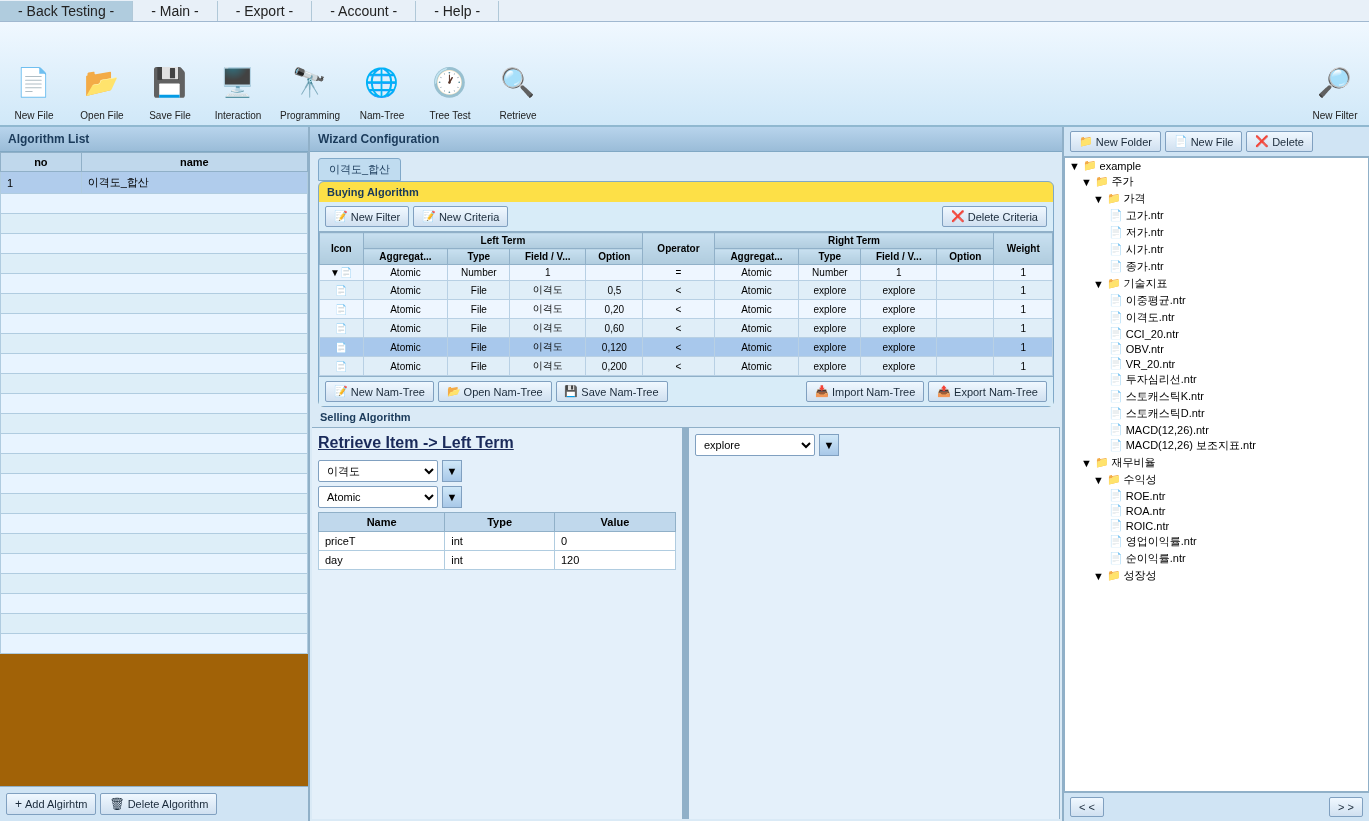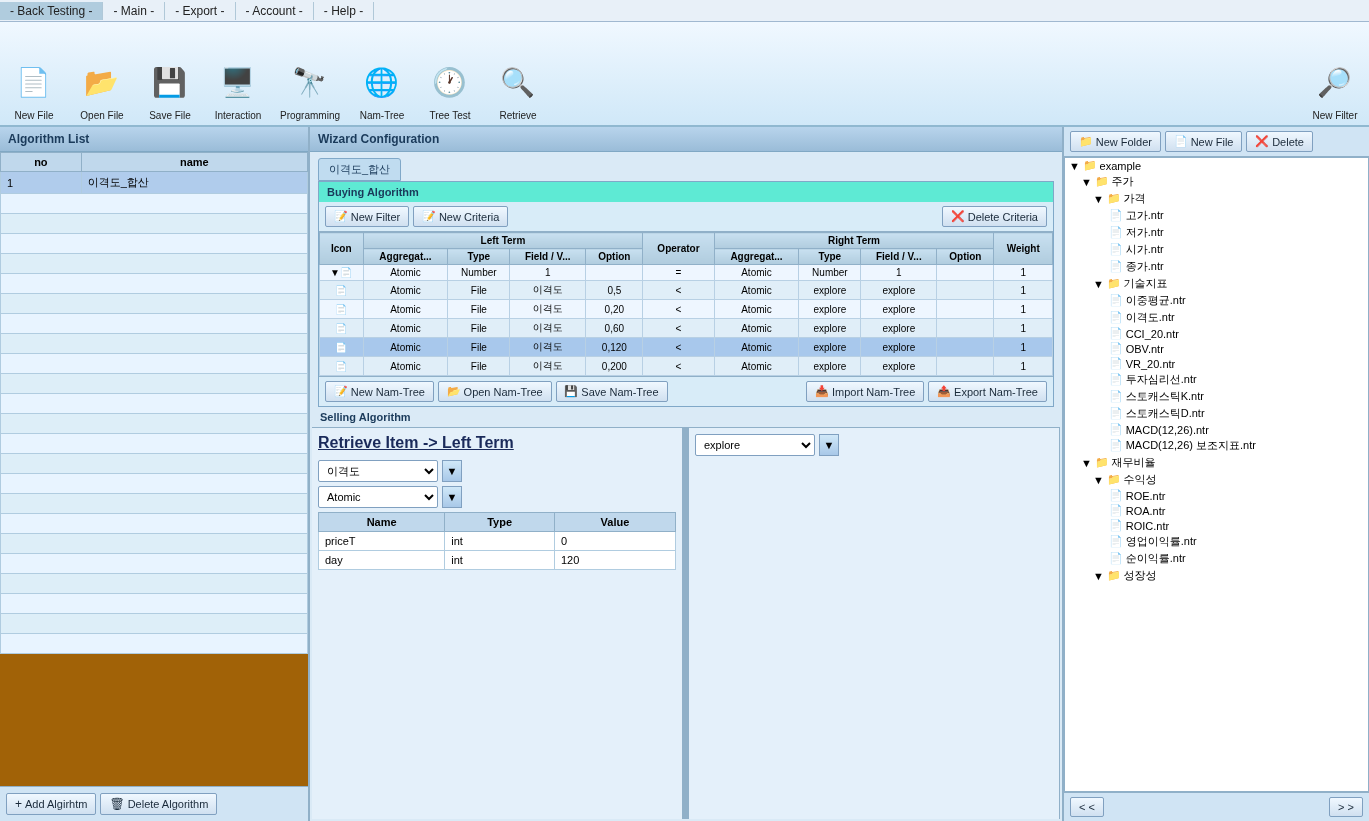--- a/index.html
+++ b/index.html
@@ -3,21 +3,21 @@
   <meta charset="utf-8">
   <style>
     * { box-sizing: border-box; margin: 0; padding: 0; }
     body { font-family: 'Segoe UI', Tahoma, Geneva, Verdana, sans-serif; font-size: 11px; background: #d4e4f0; overflow: hidden; }
 
     
     .menu-bar {
       display: flex; align-items: center; background: #e8f0f8; border-bottom: 1px solid #a0b8d0; height: 22px;
     }
     .menu-item {
-      padding: 2px 10px; cursor: pointer; font-size: 12px; color: #222;
+      padding: 2px 18px; cursor: pointer; font-size: 14px; color: #222;
       border-right: 1px solid #b0c8d8;
     }
     .menu-item.active { background: #b0ccde; }
 
     
     .toolbar {
       display: flex; align-items: flex-end; background: linear-gradient(to bottom, #f0f8ff, #d0e8f8);
       border-bottom: 2px solid #90b8d0; padding: 4px 8px; gap: 16px; height: 105px;
     }
     .tool-btn {
@@ -80,21 +80,21 @@
     .tab-label {
       background: #c0dcf0; border: 1px solid #80a8c8; padding: 3px 10px; margin: 4px 0 0 6px;
       font-size: 11px; display: inline-block; border-radius: 3px 3px 0 0; color: #1a3a5a;
     }
 
     .section-label {
       padding: 4px 8px; font-size: 11px; font-weight: bold; color: #1a3a5a;
     }
 
     .buying-section {
-      border: 1px solid #80a8c8; margin: 0 6px; background: #5eead4; border-radius: 0;
+      border: 1px solid #80a8c8; margin: 0 6px; background: #fde047; border-radius: 6px;
     }
 
     .buying-toolbar {
       display: flex; gap: 4px; padding: 4px 6px; background: #d8ecf8; border-bottom: 1px solid #90b0c8; align-items: center;
     }
 
     .criteria-table { width: 100%; border-collapse: collapse; font-size: 10px; }
     .criteria-table th {
       background: linear-gradient(to bottom, #c8e0f0, #b0ccde); border: 1px solid #90b0c8;
       padding: 2px 4px; font-size: 10px; font-weight: bold; text-align: center;

